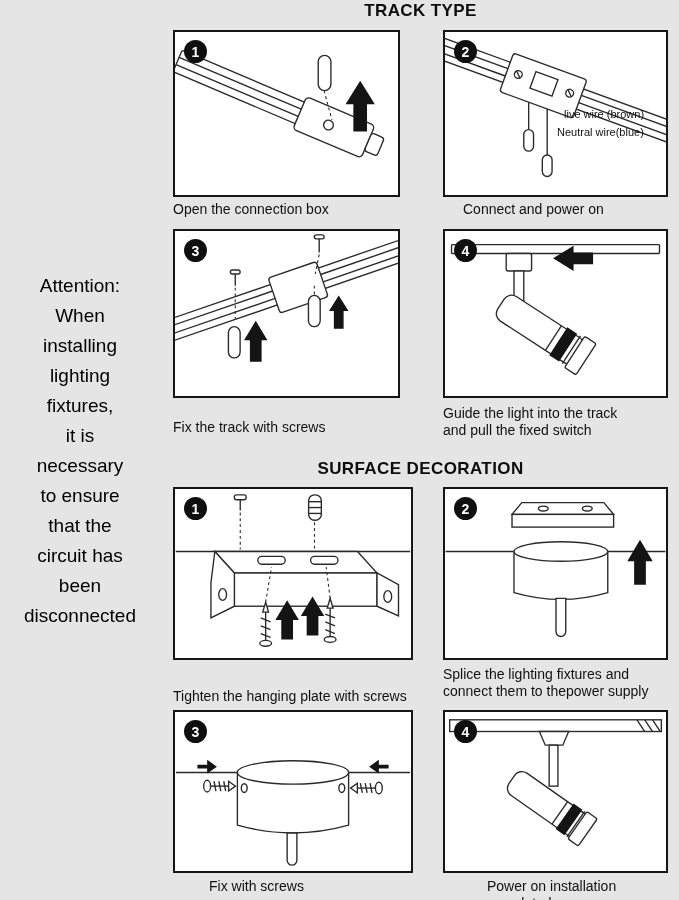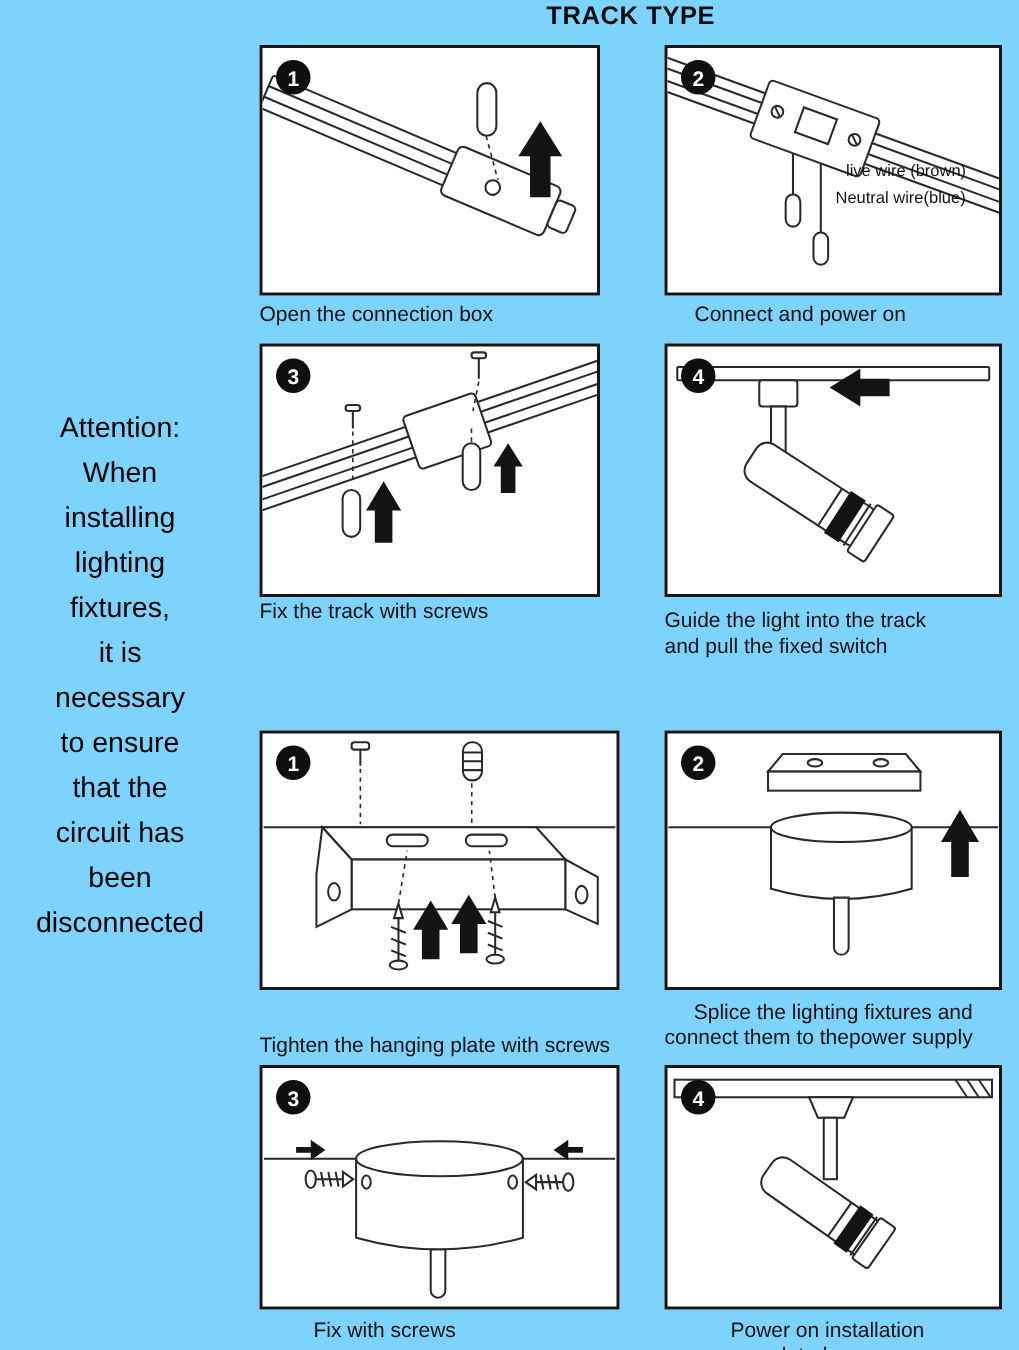--- a/index.html
+++ b/index.html
@@ -1,21 +1,21 @@
 <!DOCTYPE html>
 <html><head>
 <meta charset="utf-8">
 <style>
   * { margin:0; padding:0; box-sizing:border-box; }
   html,body { background:#fff; }
   body {
     width:679px; height:900px; position:relative; overflow:hidden;
     font-family:"Liberation Sans", sans-serif; color:#111;
   }
-  .page { position:absolute; inset:0; width:679px; height:900px; background:#7dd3fc; }
+  .page { position:absolute; inset:0; width:679px; height:900px; background:#e5e5e5; }
 
   .section-title {
     position:absolute; left:173px; width:495px; text-align:center;
     font-size:17px; font-weight:700; letter-spacing:.4px; color:#0d0d0d;
   }
   #track-title   { top:1px; }
   #surface-title { top:459px; }
 
   .attention {
     position:absolute; left:0; top:271px; width:160px;
@@ -139,21 +139,21 @@
 
       <rect class="f" x="142" y="4" width="10" height="4" rx="2"></rect>
       <line class="s" x1="147" y1="8" x2="147" y2="22"></line>
       <line class="d" x1="147" y1="24" x2="143" y2="44"></line>
 
       <line class="d" x1="142" y1="56" x2="142" y2="66"></line>
       <rect class="f" x="136" y="66" width="12" height="32" rx="6"></rect>
       <path class="b" d="M162 100 V82 H157 L167 66 L177 82 H172 V100 Z"></path>
     </svg>
   </div>
-  <div class="caption" style="left:173px; top:399px;">Fix the track with screws</div>
+  <div class="caption" style="left:173px; top:419px;">Fix the track with screws</div>
 
   <div class="panel" style="left:443px; top:229px; width:225px; height:169px;">
     <div class="badge">
       <span>4</span>
     </div>
     <svg class="illus" viewBox="0 0 225 169">
       <line class="s" x1="6" y1="14" x2="219" y2="14"></line>
       <line class="s" x1="6" y1="23" x2="219" y2="23"></line>
       <line class="s" x1="6" y1="14" x2="6" y2="23"></line>
       <line class="s" x1="219" y1="14" x2="219" y2="23"></line>
@@ -165,20 +165,21 @@
         <line class="s" x1="112" y1="91" x2="112" y2="121"></line>
         <rect class="b" x="118" y="89" width="12" height="34"></rect>
         <line class="s" x1="134" y1="89" x2="134" y2="123"></line>
         <rect class="f" x="138" y="87" width="14" height="38" rx="2"></rect>
       </g>
     </svg>
   </div>
   <div class="caption" style="left:443px; top:405px;">Guide the light into the track
 and pull the fixed switch</div>
 
+  <div class="section-title" id="surface-title">SURFACE DECORATION</div>
 
   <div class="panel" style="left:173px; top:487px; width:240px; height:173px;">
     <div class="badge">
       <span>1</span>
     </div>
     <svg class="illus" viewBox="0 0 240 173">
       <line class="s" x1="0" y1="64" x2="240" y2="64"></line>
 
       <rect class="f" x="60" y="6" width="12" height="5" rx="2"></rect>
       <line class="s" x1="66" y1="11" x2="66" y2="22"></line>
@@ -231,21 +232,21 @@
       <ellipse class="s" cx="145" cy="20" rx="5" ry="2.5"></ellipse>
 
       <line class="s" x1="0" y1="64" x2="70" y2="64"></line>
       <line class="s" x1="166" y1="64" x2="225" y2="64"></line>
       <path class="f" d="M70 64 L70 106 Q118 120 166 106 L166 64 Z"></path>
       <ellipse class="f" cx="118" cy="64" rx="48" ry="10"></ellipse>
       <path class="f" d="M113 112 h10 v34 a5 5 0 0 1 -10 0 Z"></path>
       <path class="b" d="M193 98 V74 H186 L199 52 L212 74 H205 V98 Z"></path>
     </svg>
   </div>
-  <div class="caption" style="left:443px; top:666px;text-align:right;">Splice the lighting fixtures and
+  <div class="caption" style="left:443px; top:666px;">Splice the lighting fixtures and
 connect them to thepower supply</div>
 
   <div class="panel" style="left:173px; top:710px; width:240px; height:163px;">
     <div class="badge">
       <span>3</span>
     </div>
     <svg class="illus" viewBox="0 0 240 163">
       <line class="s" x1="0" y1="62" x2="240" y2="62"></line>
       <path class="f" d="M63 62 L63 116 Q120 132 177 116 L177 62 Z"></path>
       <ellipse class="f" cx="120" cy="62" rx="57" ry="12"></ellipse>

